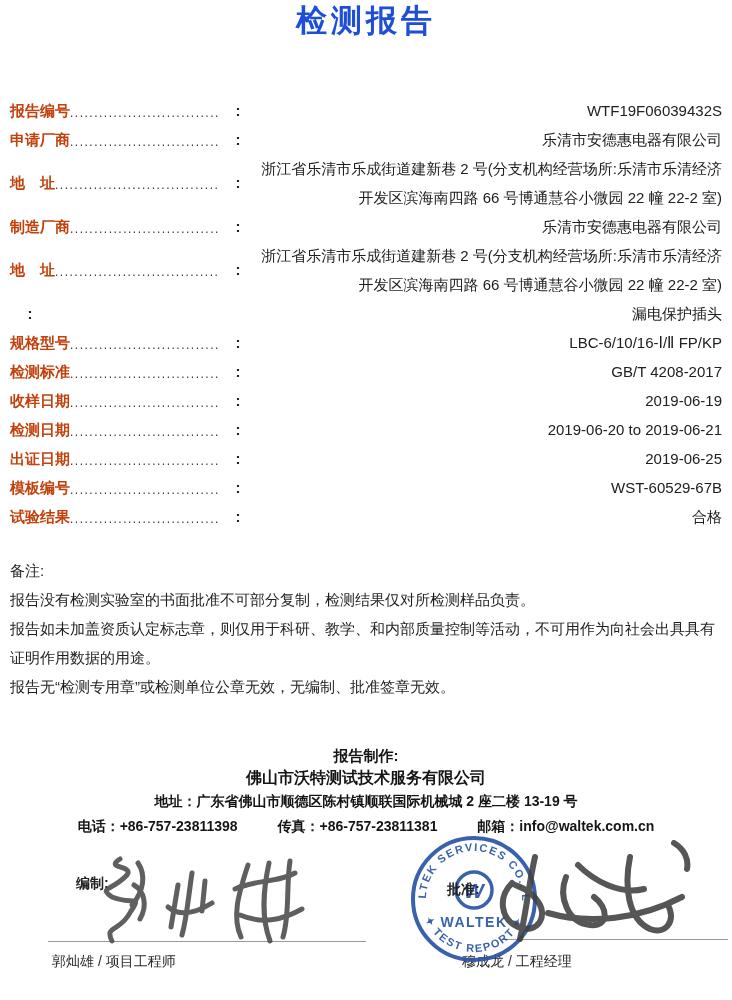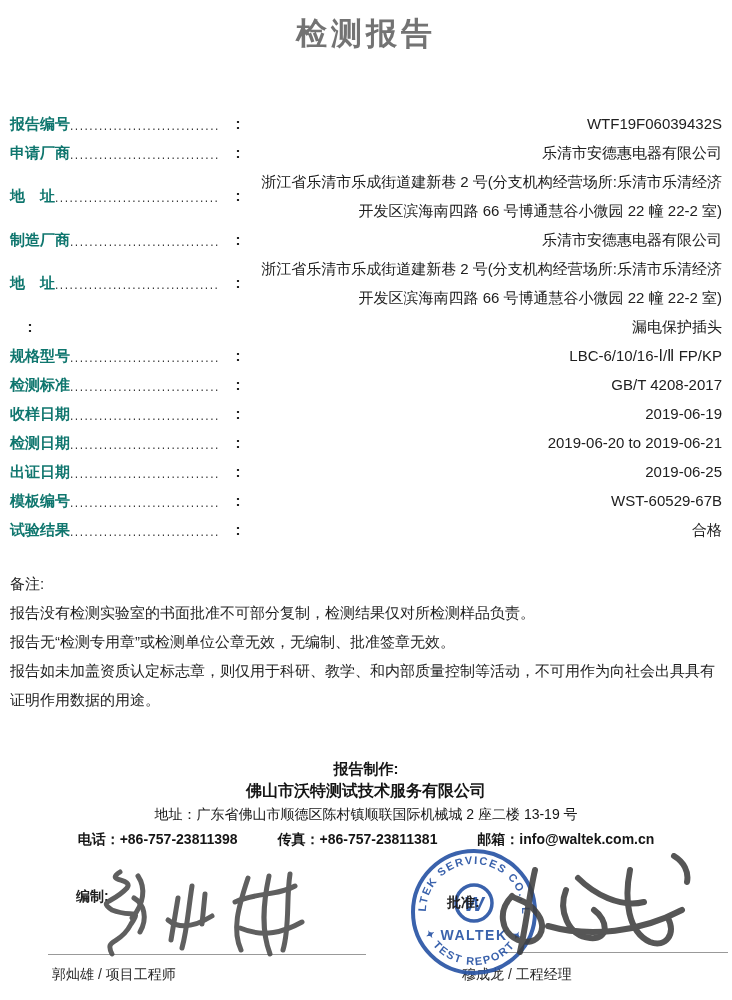--- a/index.html
+++ b/index.html
@@ -11,39 +11,38 @@
     overflow:hidden;
   }
   .page { padding:0 10px; }
 
   
   .title {
     text-align:center;
     font-size:31px;
     font-weight:bold;
     letter-spacing:4px;
-    padding-top:13px;
-    color:#737373;
+    color:#1d4ed8;
   }
 
   
   .fields { margin-top:54px; }
   .row {
     display:flex;
     align-items:center;
     font-size:15px;
     line-height:28px;
   }
   .row-label {
     width:208px;
     flex:0 0 208px;
     font-weight:bold;
     display:flex;
     align-items:flex-start;
-    color:#0f766e;
+    color:#c2410c;
   }
   .lbl { white-space:pre; }
   .dots {
     flex:1;
     overflow:hidden;
     white-space:nowrap;
     font-weight:normal;
     color:#333;
     font-size:12px;
     letter-spacing:1.5px;
@@ -66,21 +65,21 @@
 
   
   .notes { margin-top:26px; font-size:15px; color:#1e1e1e; }
   .notes-heading { line-height:28px; }
   .note-line { line-height:29px; margin-top:0px; }
 
   
   .maker { margin-top:44px; text-align:center; color:#151515; }
   .maker-heading { font-weight:bold; font-size:15px; line-height:21px;text-align:center; }
   .maker-company { font-weight:bold; font-size:16px; line-height:23px; }
-  .maker-address { font-weight:normal; font-size:14px; line-height:25px; }
+  .maker-address { font-weight:bold; font-size:14px; line-height:25px; }
   .maker-contacts { font-weight:bold; font-size:14px; line-height:25px; }
   .maker-contacts span { margin:0 18px; white-space:nowrap; }
 
   
   .sig-area { position:relative; height:160px; margin-top:6px; }
   .sig-label {
     position:absolute;
     font-weight:bold;
     font-size:14px;
     color:#222;
@@ -214,22 +213,22 @@
           <span class="dots"></span>
         </div>
       <div class="colon">:</div>
       <div class="value">合格</div>
     </div>
   </div>
 
   <div class="notes">
     <div class="notes-heading">备注:</div>
     <div class="note-line">报告没有检测实验室的书面批准不可部分复制，检测结果仅对所检测样品负责。</div>
+    <div class="note-line">报告如未加盖资质认定标志章，则仅用于科研、教学、和内部质量控制等活动，不可用作为向社会出具具有证明作用数据的用途。</div>
     <div class="note-line">报告无“检测专用章”或检测单位公章无效，无编制、批准签章无效。</div>
-    <div class="note-line">报告如未加盖资质认定标志章，则仅用于科研、教学、和内部质量控制等活动，不可用作为向社会出具具有证明作用数据的用途。</div>
   </div>
 
   <div class="maker">
     <div class="maker-heading">报告制作:</div>
     <div class="maker-company">佛山市沃特测试技术服务有限公司</div>
     <div class="maker-address">地址：广东省佛山市顺德区陈村镇顺联国际机械城 2 座二楼 13-19 号</div>
     <div class="maker-contacts">
       <span>电话：+86-757-23811398</span>
       <span>传真：+86-757-23811381</span>
       <span>邮箱：info@waltek.com.cn</span>

